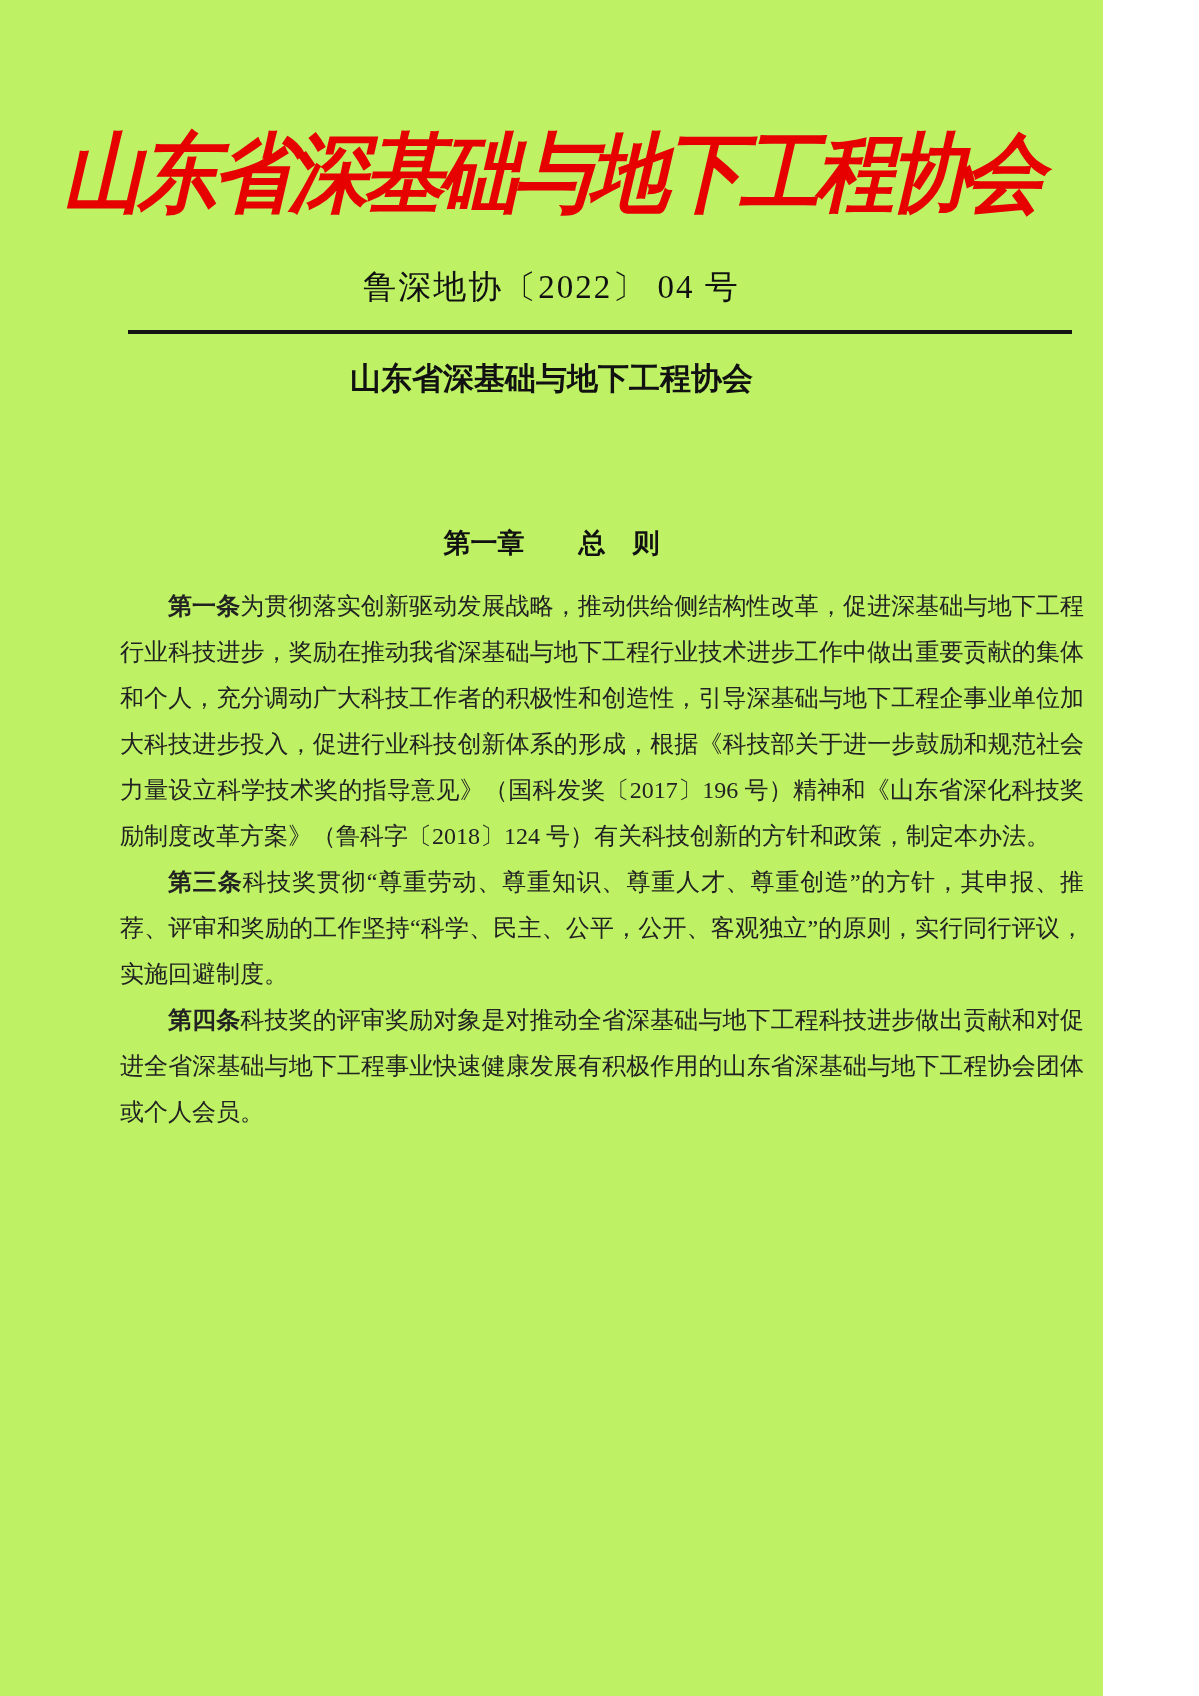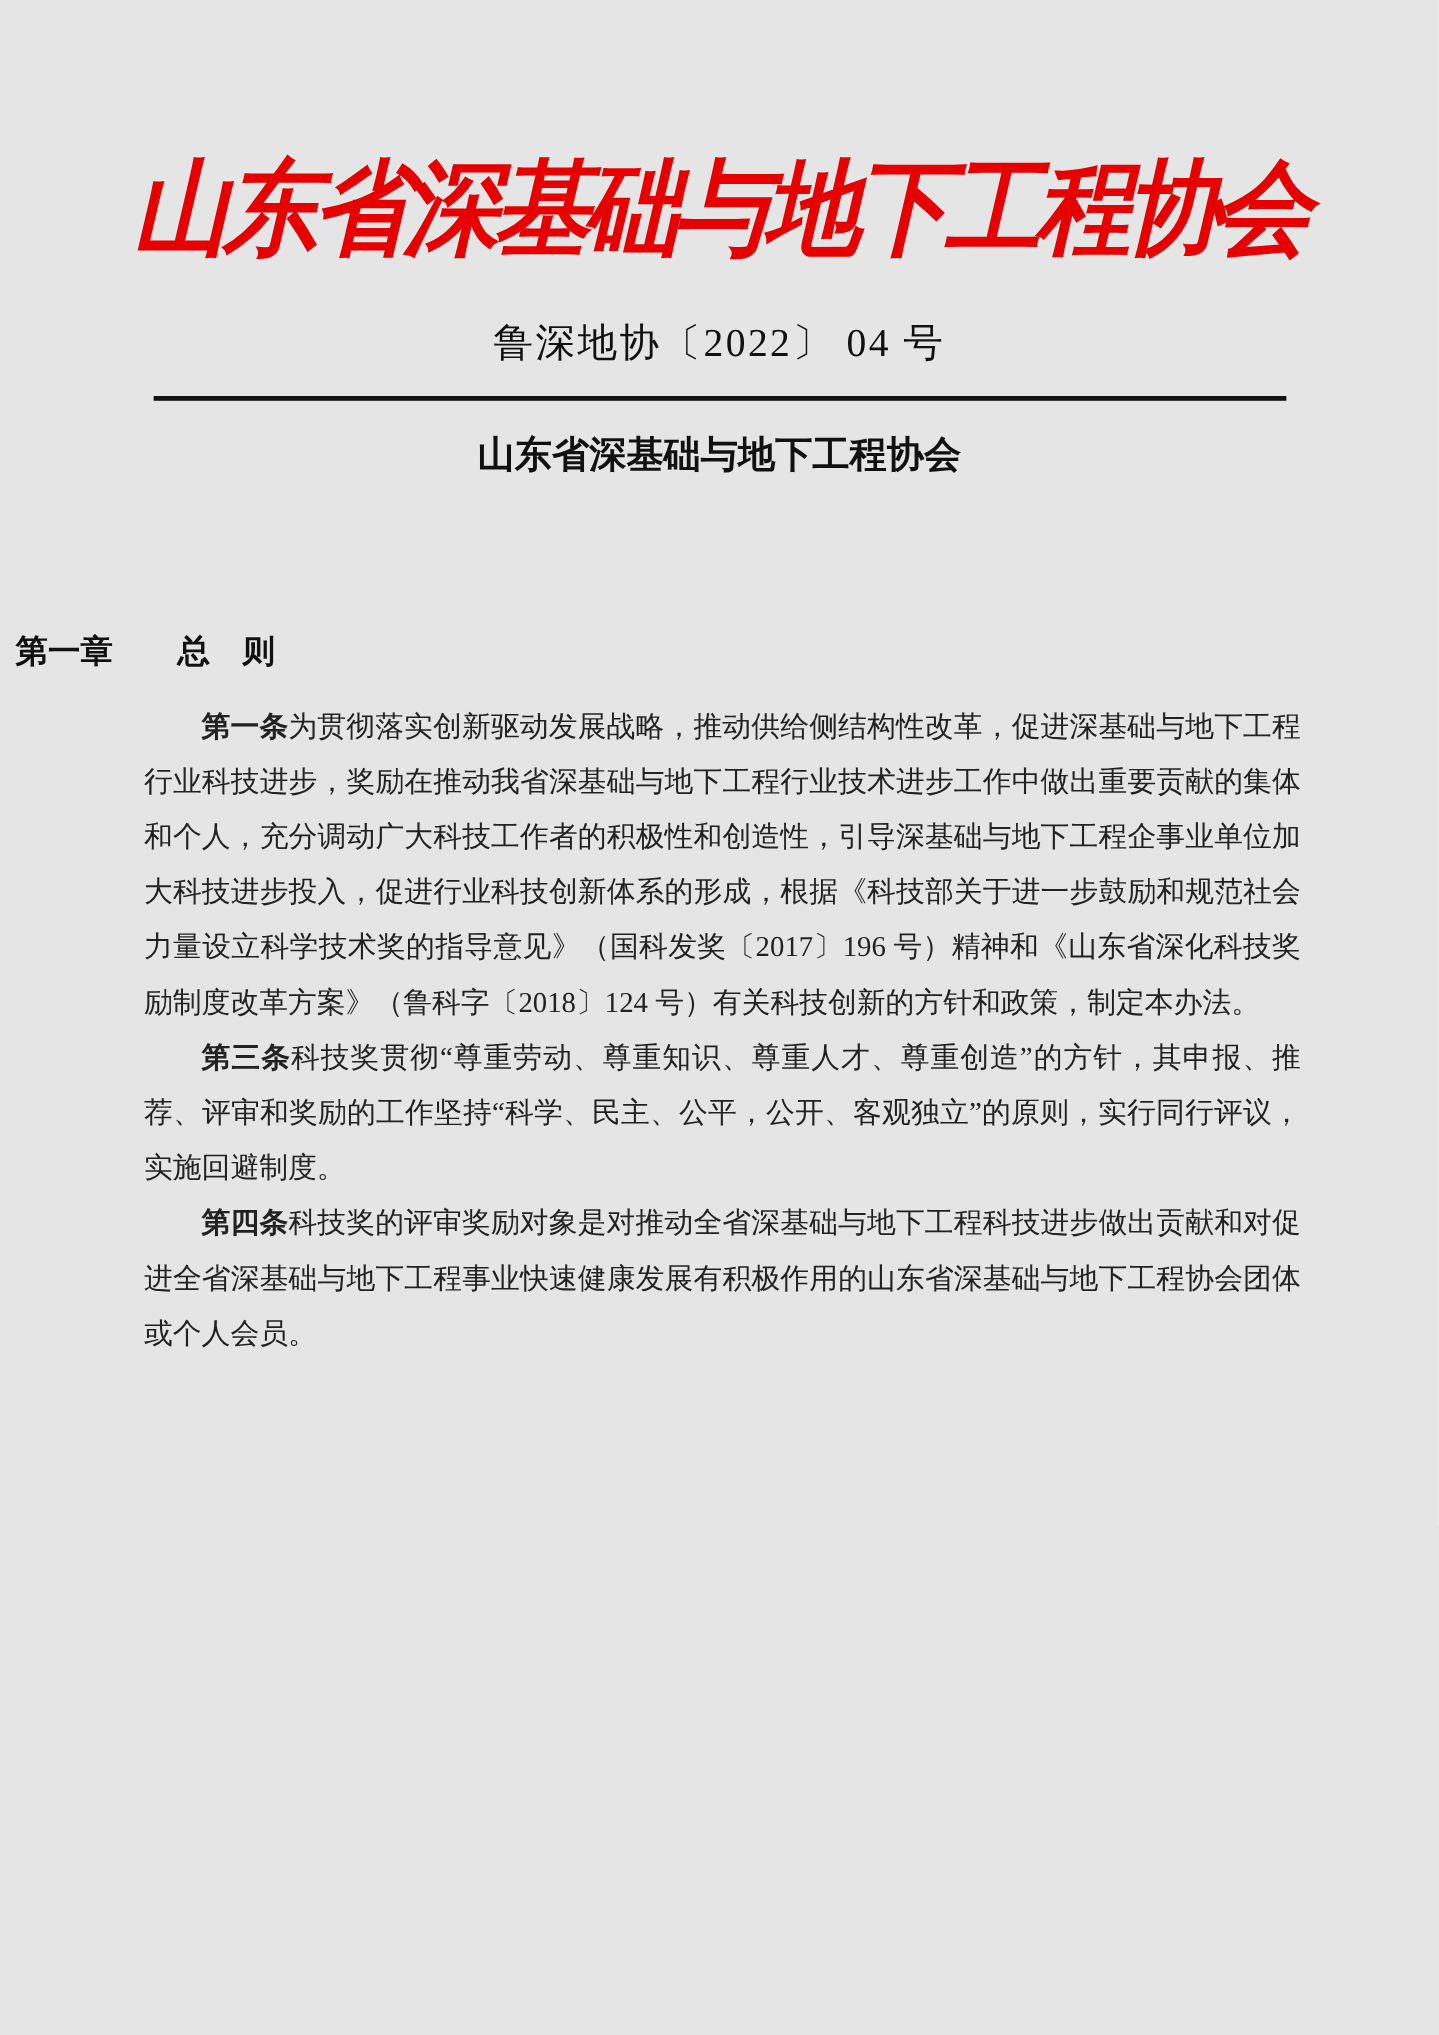--- a/index.html
+++ b/index.html
@@ -2,23 +2,23 @@
 <html><head>
 <meta charset="utf-8">
 <style>
   html, body {
     margin: 0;
     padding: 0;
     background: #ffffff;
   }
   .page {
     position: relative;
-    width: 1199px;
+    width: 1103px;
     height: 1696px;
-    background: #e5e5e5;
+    background: #bef264;
     overflow: hidden;
     font-family: "Liberation Serif", "DejaVu Serif", serif;
     color: #1c1c1c;
   }
   .letterhead {
     position: absolute;
     top: 118px;
     left: 0;
     width: 100%;
     text-align: center;
@@ -63,27 +63,26 @@
     color: #111;
   }
   .doc-title .line {
     line-height: 61px;
   }
   .chapter-heading {
     position: absolute;
     top: 526px;
     left: 0;
     width: 100%;
-    text-align: left;
+    text-align: center;
     font-family: "Liberation Sans", "DejaVu Sans", sans-serif;
     font-weight: 700;
     font-size: 27px;
     line-height: 34px;
     color: #111;
-    padding-left: 13px;
   }
   .body-text {
     position: absolute;
     top: 583px;
     left: 120px;
     width: 964px;
     font-size: 24px;
     line-height: 46px;
     text-align: justify;
     text-justify: inter-ideograph;

